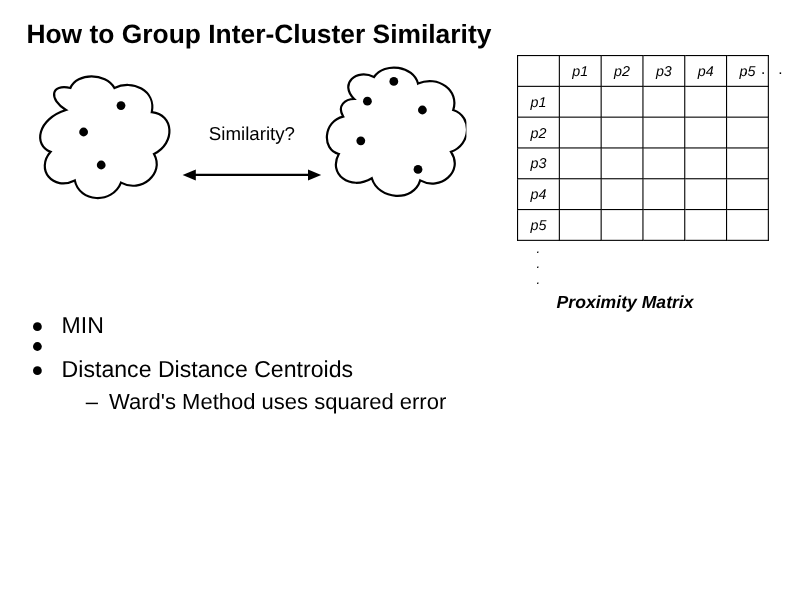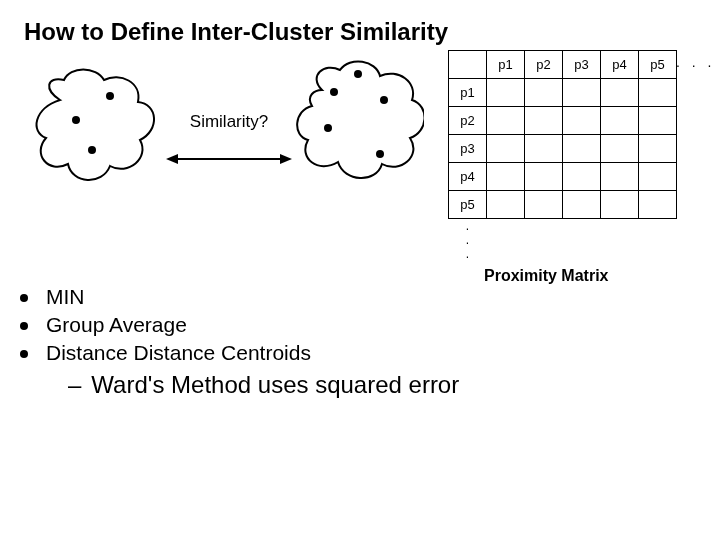--- a/index.html
+++ b/index.html
@@ -9,45 +9,45 @@
     background: #fff;
     padding: 18px 24px;
     position: relative;
     color: #000;
   }
   .title { font-size: 24px; font-weight: bold; margin-bottom: 12px; }
   .diagram-row { display: flex; align-items: flex-start; gap: 12px; }
   .clusters { position: relative; width: 400px; height: 160px; }
   .arrow-wrap { position: absolute; left: 140px; top: 54px; width: 130px; text-align: center; }
   .arrow-label { font-family: Arial; font-size: 17px; margin-bottom: 18px; }
-  .matrix-wrap { position: absolute; left: 448px; top: 50px; }
+  .matrix-wrap { position: absolute; left: 470px; top: 50px; font-style: italic; }
   table.prox { border-collapse: collapse; }
   table.prox td, table.prox th {
     border: 1px solid #000;
     width: 38px; height: 28px;
     font-size: 13px; font-weight: normal;
     text-align: center;
     padding: 0;
   }
   table.prox th.narrow { width: 26px; }
   table.prox th.row-h { width: 26px; text-align: center; }
   table.prox tr.dotrow td { border: none; height: 14px; font-size: 12px; line-height: 12px; }
   .ellipsis-top { position: absolute; left: 676px; top: 54px; font-size: 14px; letter-spacing: 4px; }
   .matrix-caption { font-size: 16px; font-weight: bold; margin-top: 6px; margin-left: 36px; }
-  .bullets { position: absolute; left: 20px; top: 285px; font-size: 21px; }
+  .bullets { position: absolute; left: 30px; top: 285px; font-size: 21px; }
   .bullets ul { list-style: none; }
   .bullets li { margin-bottom: 4px; display: flex; align-items: baseline; }
   .disc { display: inline-block; width: 8px; height: 8px; background: #000; border-radius: 50%; margin-right: 18px; position: relative; top: -2px; }
-  .subitem { margin-left: 48px; font-size: 24px; margin-top: 6px; }
+  .subitem { margin-left: 48px; font-size: 20px; margin-top: 6px; }
   .dash { margin-right: 10px; }
 </style>
 </head>
 <body>
 
-<div class="title">How to Define Inter-Cluster Similarity</div>
+<div class="title">How to Group Inter-Cluster Similarity</div>
 
 <div class="diagram-row">
   <div class="clusters">
     <svg width="400" height="160">
 
       <path d="M 36 42
                C 20 32, 22 18, 40 22
                C 46 8, 72 8, 80 22
                C 96 14, 118 24, 114 44
                C 134 46, 136 72, 116 82
@@ -156,21 +156,20 @@
 <div class="ellipsis-top">. . .</div>
 
 <div class="bullets">
   <ul>
     <li>
         <span class="disc"></span>
         <span>MIN</span>
       </li>
     <li>
         <span class="disc"></span>
-        <span>Group Average</span>
       </li>
     <li>
         <span class="disc"></span>
         <span>Distance Distance Centroids</span>
       </li>
   </ul>
   <div class="subitem">
     <span class="dash">–</span><span>Ward's Method uses squared error</span>
   </div>
 </div>

